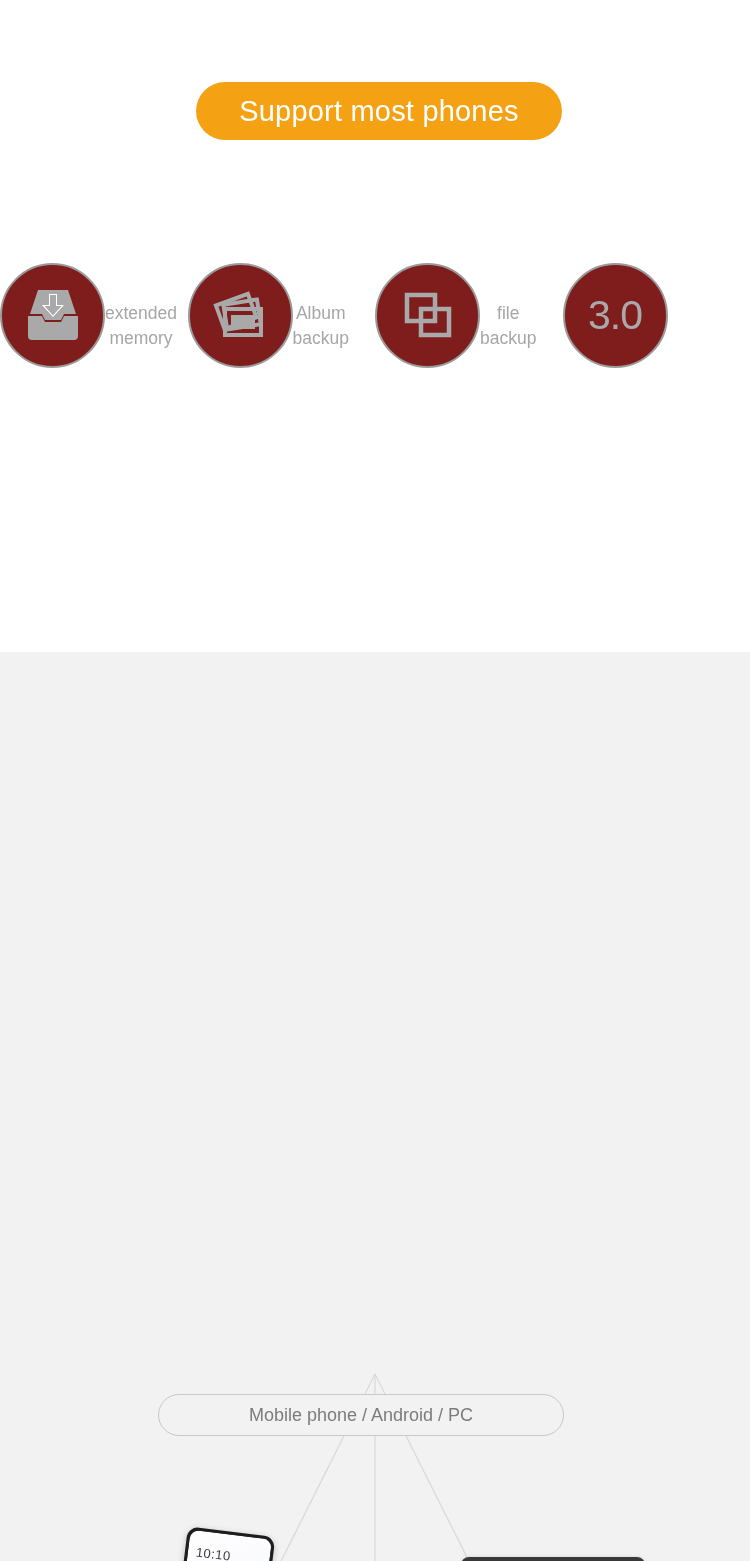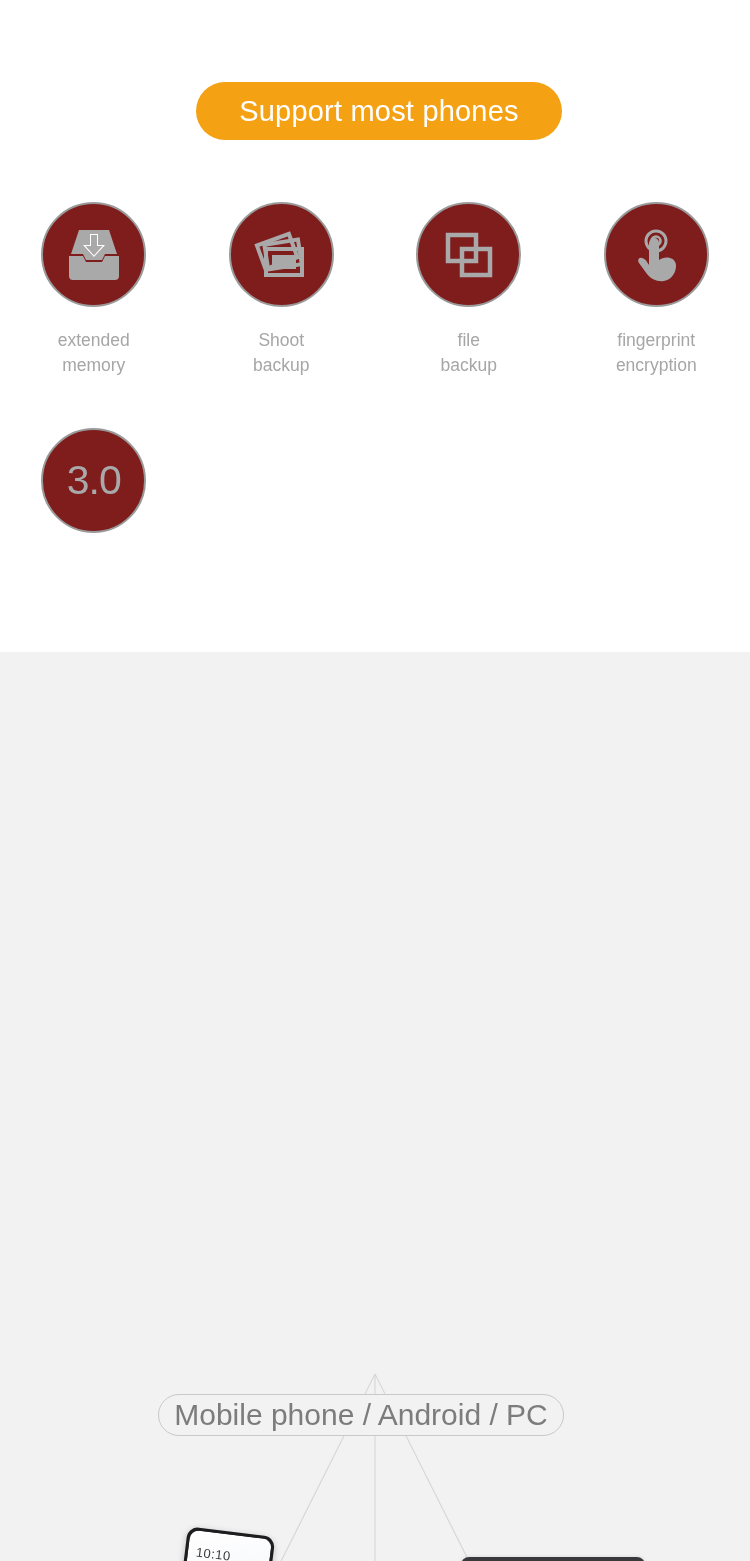--- a/index.html
+++ b/index.html
@@ -32,21 +32,21 @@
   }
   .feature-grid {
     position: absolute;
     left: 0; top: 202px;
     width: 750px;
     display: grid;
     grid-template-columns: repeat(4, 187.5px);
     grid-auto-rows: 226px;
   }
   .feature-cell {
-    display: flex; flex-direction: column;
+    display: flex; flex-direction: row;
     align-items: center;
   }
   .feature-circle {
     width: 105px; height: 105px;
     border: 2px solid #9a9a9a;
     border-radius: 50%;
     display: flex; align-items: center; justify-content: center;
     background: #7f1d1d;
   }
   .feature-circle svg { display: block; }
@@ -79,21 +79,21 @@
   }
   .head-pill {
     position: absolute;
     left: 158px; top: 742px;
     width: 406px; height: 42px;
     border: 1.5px solid #c9c9c9;
     border-radius: 21px;
     background: #f2f2f2;
     display: flex; align-items: center; justify-content: center;
     color: #7c7c7c;
-    font-size: 30px;
+    font-size: 18px;
   }
 
   
   .device { position: absolute; }
 
   
   .android-phone {
     left: 176px; top: 879px;
     width: 88px; height: 192px;
     transform: rotate(7deg);
@@ -172,51 +172,38 @@
             <svg width="58" height="52" viewBox="0 0 58 52">
               <g fill="none" stroke="#a9a9a9" stroke-width="4">
                 <rect x="8" y="10" width="34" height="25" transform="rotate(-20 25 22)"></rect>
                 <rect x="14" y="13" width="34" height="25" transform="rotate(-9 31 25)"></rect>
               </g>
               <rect x="14" y="20" width="36" height="26" fill="none" stroke="#a9a9a9" stroke-width="4"></rect>
               <rect x="20" y="26" width="24" height="14" fill="#a9a9a9"></rect>
             </svg>
           </span>
         </div>
-        <div class="feature-label">Shoot
+        <div class="feature-label">Album
 backup</div>
       </div>
 
 
       <div class="feature-cell">
         <div class="feature-circle">
           <span>
             <svg width="54" height="50" viewBox="0 0 54 50">
               <rect x="6" y="5" width="28" height="26" fill="none" stroke="#a9a9a9" stroke-width="4.5"></rect>
               <rect x="20" y="19" width="28" height="26" fill="none" stroke="#a9a9a9" stroke-width="4.5"></rect>
             </svg>
           </span>
         </div>
         <div class="feature-label">file
 backup</div>
       </div>
 
-      <div class="feature-cell">
-        <div class="feature-circle">
-          <span>
-            <svg width="52" height="54" viewBox="0 0 52 54">
-              <circle cx="26" cy="13" r="10" fill="none" stroke="#a9a9a9" stroke-width="3"></circle>
-              <circle cx="26" cy="13" r="4.5" fill="none" stroke="#a9a9a9" stroke-width="2.6"></circle>
-              <path fill="#a9a9a9" d="M24 10 c3 0 5 2 5 5 v17 c3 -2 7 -3 11 -2 c4 1 6 4 6 8 c0 7 -5 14 -12 15 c-7 1 -13 -2 -17 -7 l-8 -11 c-2 -3 0 -6 3 -5 c2 .5 4 2 5 4 l2 3 v-21 c0 -3 2 -6 5 -6 z"></path>
-            </svg>
-          </span>
-        </div>
-        <div class="feature-label">fingerprint
-encryption</div>
-      </div>
 
       <div class="feature-cell">
         <div class="feature-circle">
           <span class="circle-text">3.0</span>
         </div>
       </div>
 
 
 
     </div>

